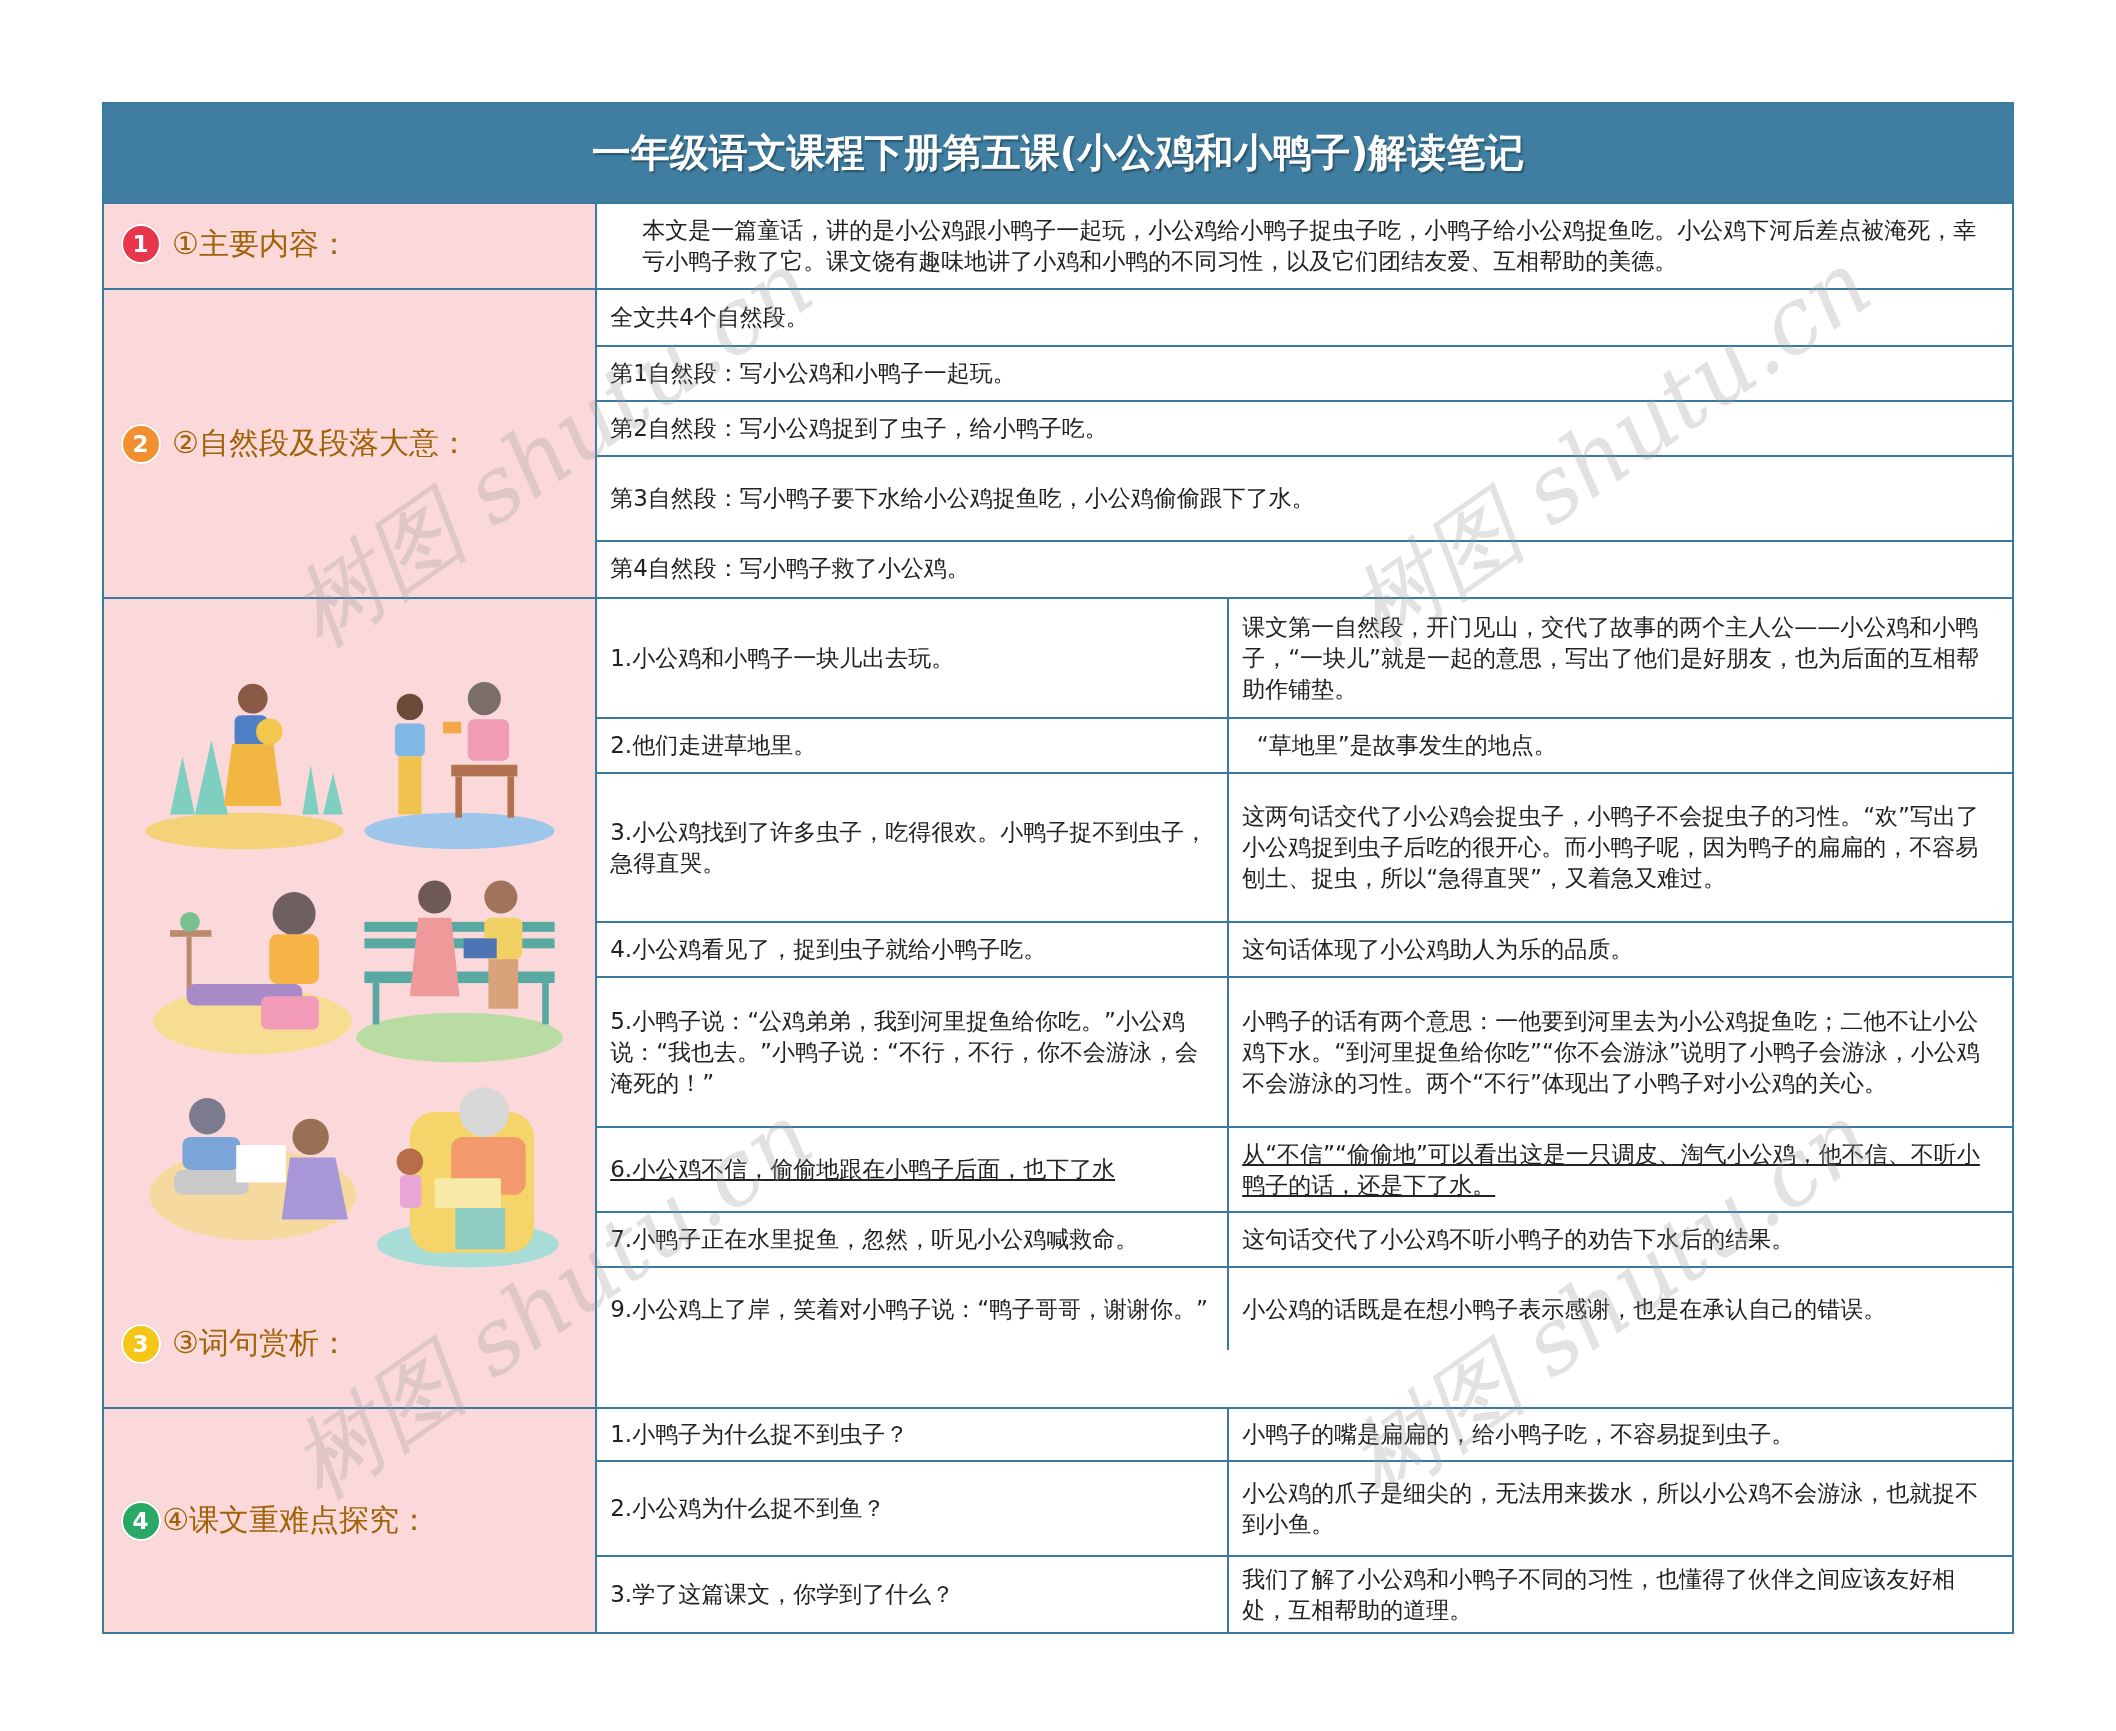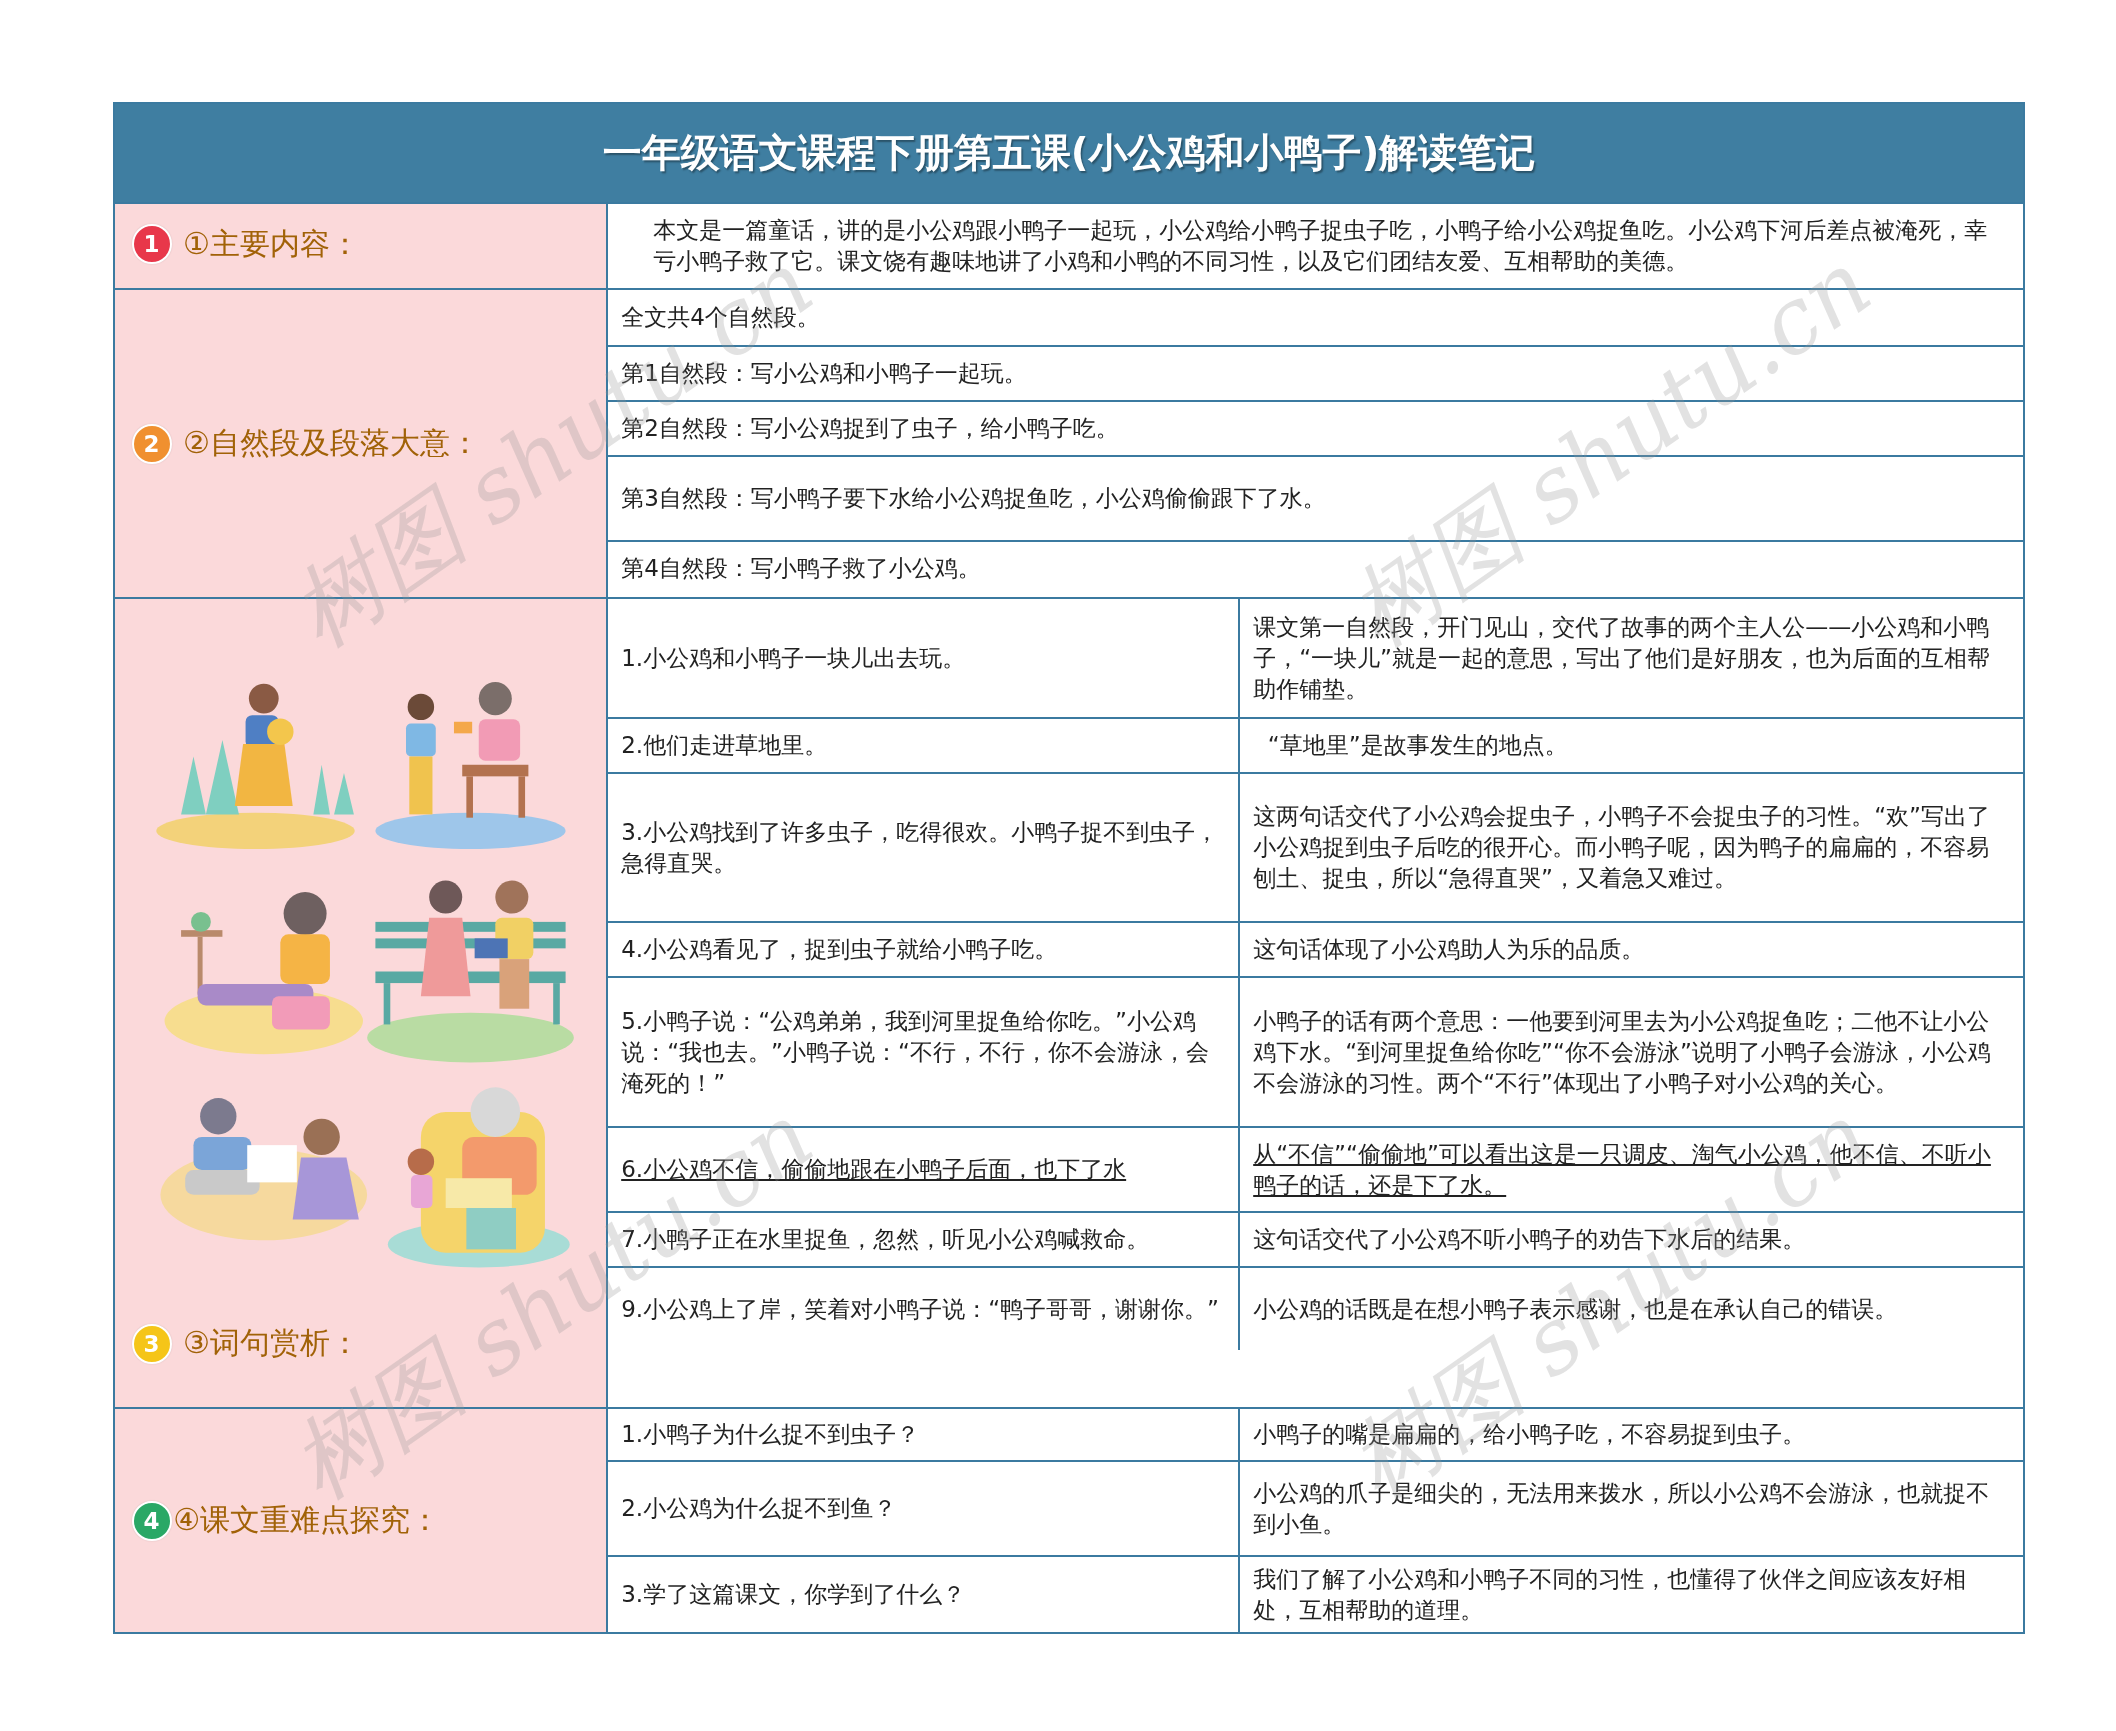--- a/index.html
+++ b/index.html
@@ -1,21 +1,21 @@
 <!DOCTYPE html>
 <html style="font-size:13.2px"><head>
 <meta charset="utf-8">
 <style>
   html, body { margin: 0; padding: 0; }
   body {
     width: 2116px; height: 1732px; background: #ffffff; position: relative; overflow: hidden;
     font-family: "DejaVu Sans", "Liberation Sans", sans-serif; color: #222;
   }
   .sheet {
-    position: absolute; left: 113px; top: 102px; width: 1912px;
+    position: absolute; left: 102px; top: 102px; width: 1912px;
     border: 2.5px solid #3b7aa0; box-sizing: border-box;
   }
   .title-bar {
     height: 98px; background: #3f7ea1; color: #fff;
     display: flex; align-items: center; justify-content: center;
     font-size: 39px; font-weight: bold; letter-spacing: 0px;
     text-shadow: 1.7px 1.7px 1.7px rgba(0,0,0,0.35);
   }
   .section { display: flex; border-top: 2.5px solid #3b7aa0; }
   .label-cell {

